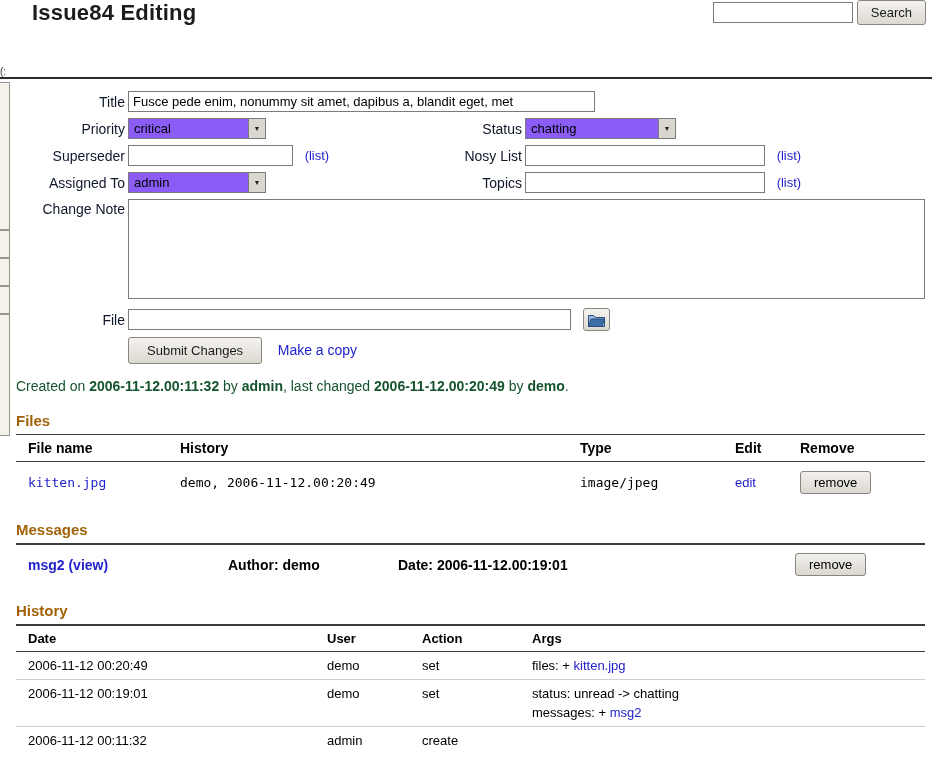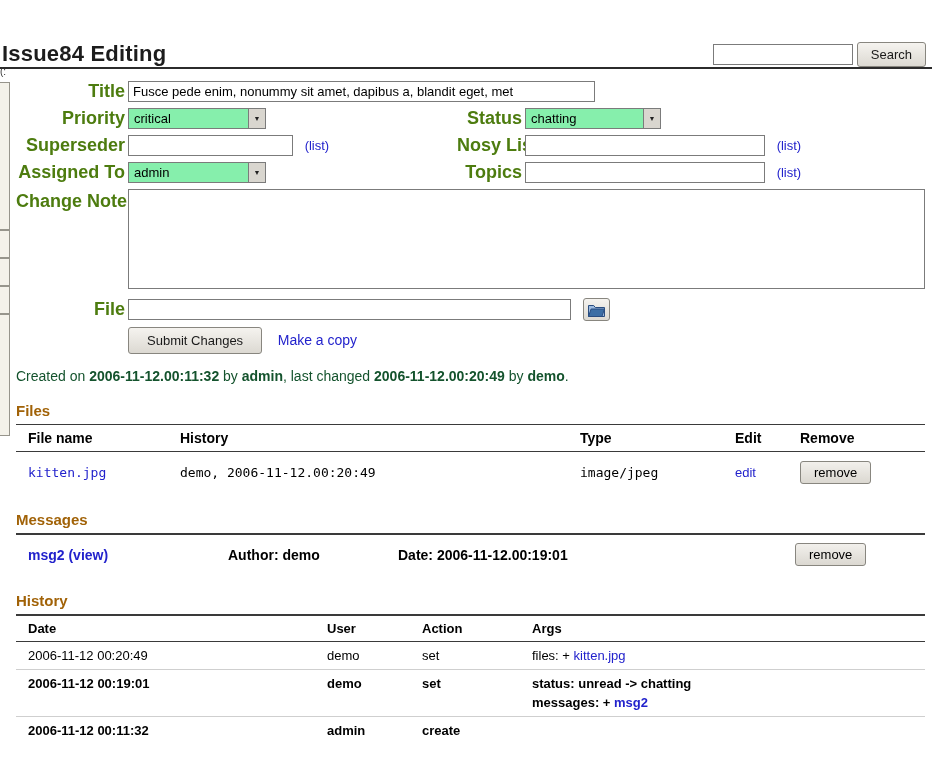--- a/index.html
+++ b/index.html
@@ -6,22 +6,22 @@
   html, body { margin:0; padding:0; }
   body {
     width:932px; height:768px; overflow:hidden; position:relative;
     background:#ffffff; color:#000;
     font-family:"Liberation Sans", sans-serif; font-size:13px;
   }
   a { color:#2222cc; text-decoration:none; cursor:pointer; }
 
   
   .topbar {
-    height:69px; display:flex; align-items:flex-end; justify-content:space-between;
-    padding:0 6px 0 2px; border-bottom:2px solid #2b2b2b;
+    height:79px; display:flex; align-items:flex-start; justify-content:space-between;
+    padding:0 6px 0 32px; border-bottom:2px solid #2b2b2b;
   }
   .topbar h1 { margin:0; font-size:22px; color:#1c1c1c; letter-spacing:.2px; }
   .searchbox { display:flex; align-items:center; gap:4px; }
   .text {
     border:1px solid #7b7b7b; height:21px; background:#fff;
     font-family:"Liberation Sans", sans-serif; font-size:13px; padding:1px 4px;
   }
   .search-input { width:140px; }
   .btn {
     font-family:"Liberation Sans", sans-serif; font-size:13px; color:#1a1a1a;
@@ -37,34 +37,34 @@
   .seg-b { height:28px; }
   .seg-c { height:122px; }
 
   
   .main { margin:12px 7px 0 16px; }
 
   .formgrid {
     display:grid; grid-template-columns:109px 326px 65px 1fr;
     column-gap:3px; row-gap:6px; align-items:center;
   }
-  .lbl { text-align:right; font-weight:bold; font-size:18px; color:#4d7c0f; white-space:nowrap; }
+  .lbl { text-align:right; font-weight:normal; font-size:14px; color:#0f172a; white-space:nowrap; }
   .lbl-top { align-self:start; padding-top:2px; }
   .span3 { grid-column:2 / 5; }
   .title-input { width:467px; }
   .sup-input { width:165px; }
   .wide-input { width:240px; }
   .file-input { width:443px; vertical-align:middle; }
   .list-link { margin-left:8px; font-size:13px; }
 
   .select {
     display:inline-flex; align-items:stretch; height:21px;
-    border:1px solid #7b7b7b; background:#86efac; vertical-align:middle; cursor:pointer;
-  }
-  .sel-138 { width:138px; } .sel-135 { width:136px; }
+    border:1px solid #7b7b7b; background:#8b5cf6; vertical-align:middle; cursor:pointer;
+  }
+  .sel-138 { width:138px; } .sel-135 { width:151px; }
   .sel-text { flex:1; padding:2px 5px; font-size:13px; overflow:hidden; white-space:nowrap; }
   .sel-btn {
     width:17px; background:#d9d6cf; border-left:1px solid #7b7b7b;
     display:flex; align-items:center; justify-content:center;
     font-size:7px; color:#222;
   }
 
   textarea.note {
     width:797px; height:100px; resize:none; overflow-y:scroll;
     border:1px solid #7b7b7b; padding:2px 4px;
@@ -112,21 +112,21 @@
   .msg-body {
     margin-top:3px; border:1px solid #9a9a9a; background:#f2f2ef;
     padding:12px 14px; font-family:"DejaVu Sans Mono", monospace; font-size:13px;
   }
 
   
   .history { border-top:2px solid #3a3a3a; margin-top:2px; }
   .history th { font-size:13px; padding:5px 4px; border-bottom:1px solid #3a3a3a; }
   .history th:first-child, .history td:first-child { padding-left:12px; }
   .history td { font-size:13px; padding:4px; vertical-align:top; line-height:19px; }
-  .history tbody tr:not(:first-child) { border-top:1px solid #cfcfcf;font-weight:bold; }
+  .history tbody tr:not(:first-child) { border-top:1px solid #cfcfcf; }
 </style>
 </head>
 <body>
 
 <div class="topbar">
   <h1>Issue84 Editing</h1>
   <div class="searchbox">
     <input class="text search-input" value="" style="">
     <button class="btn">Search</button>
   </div>

